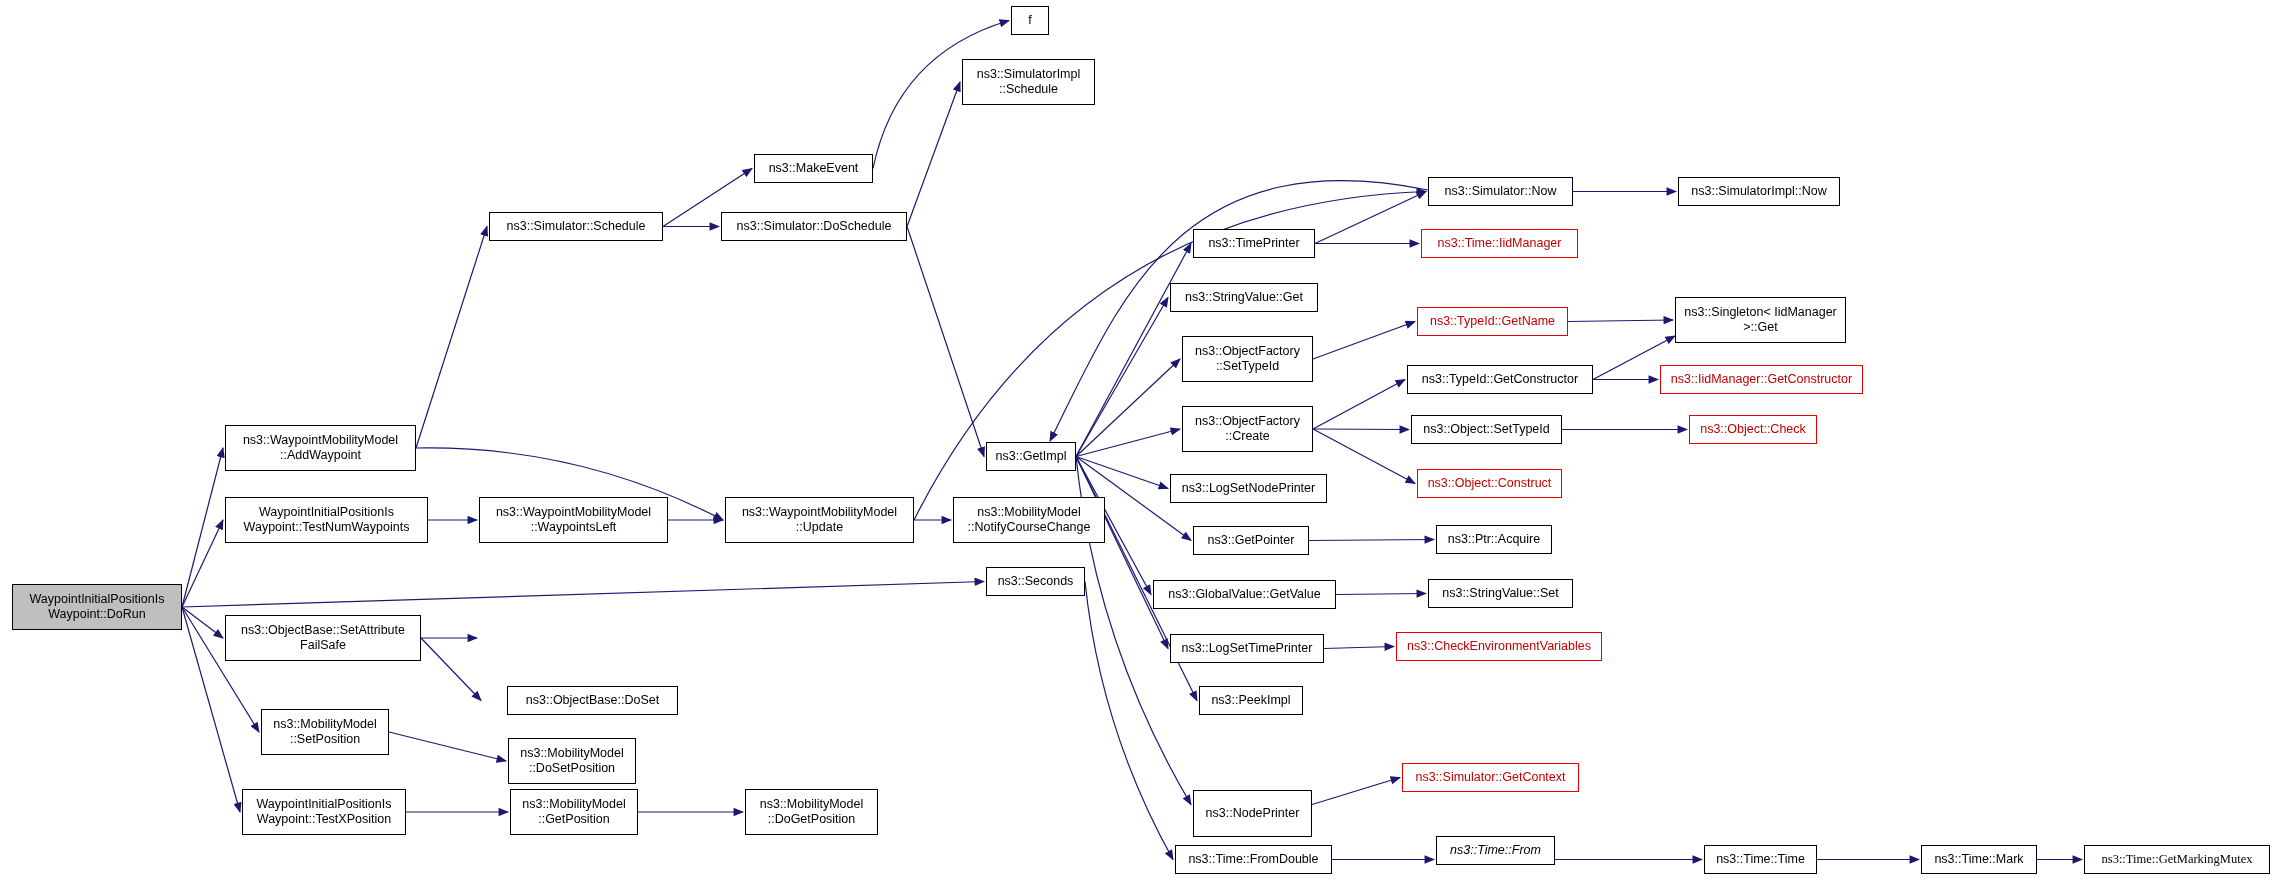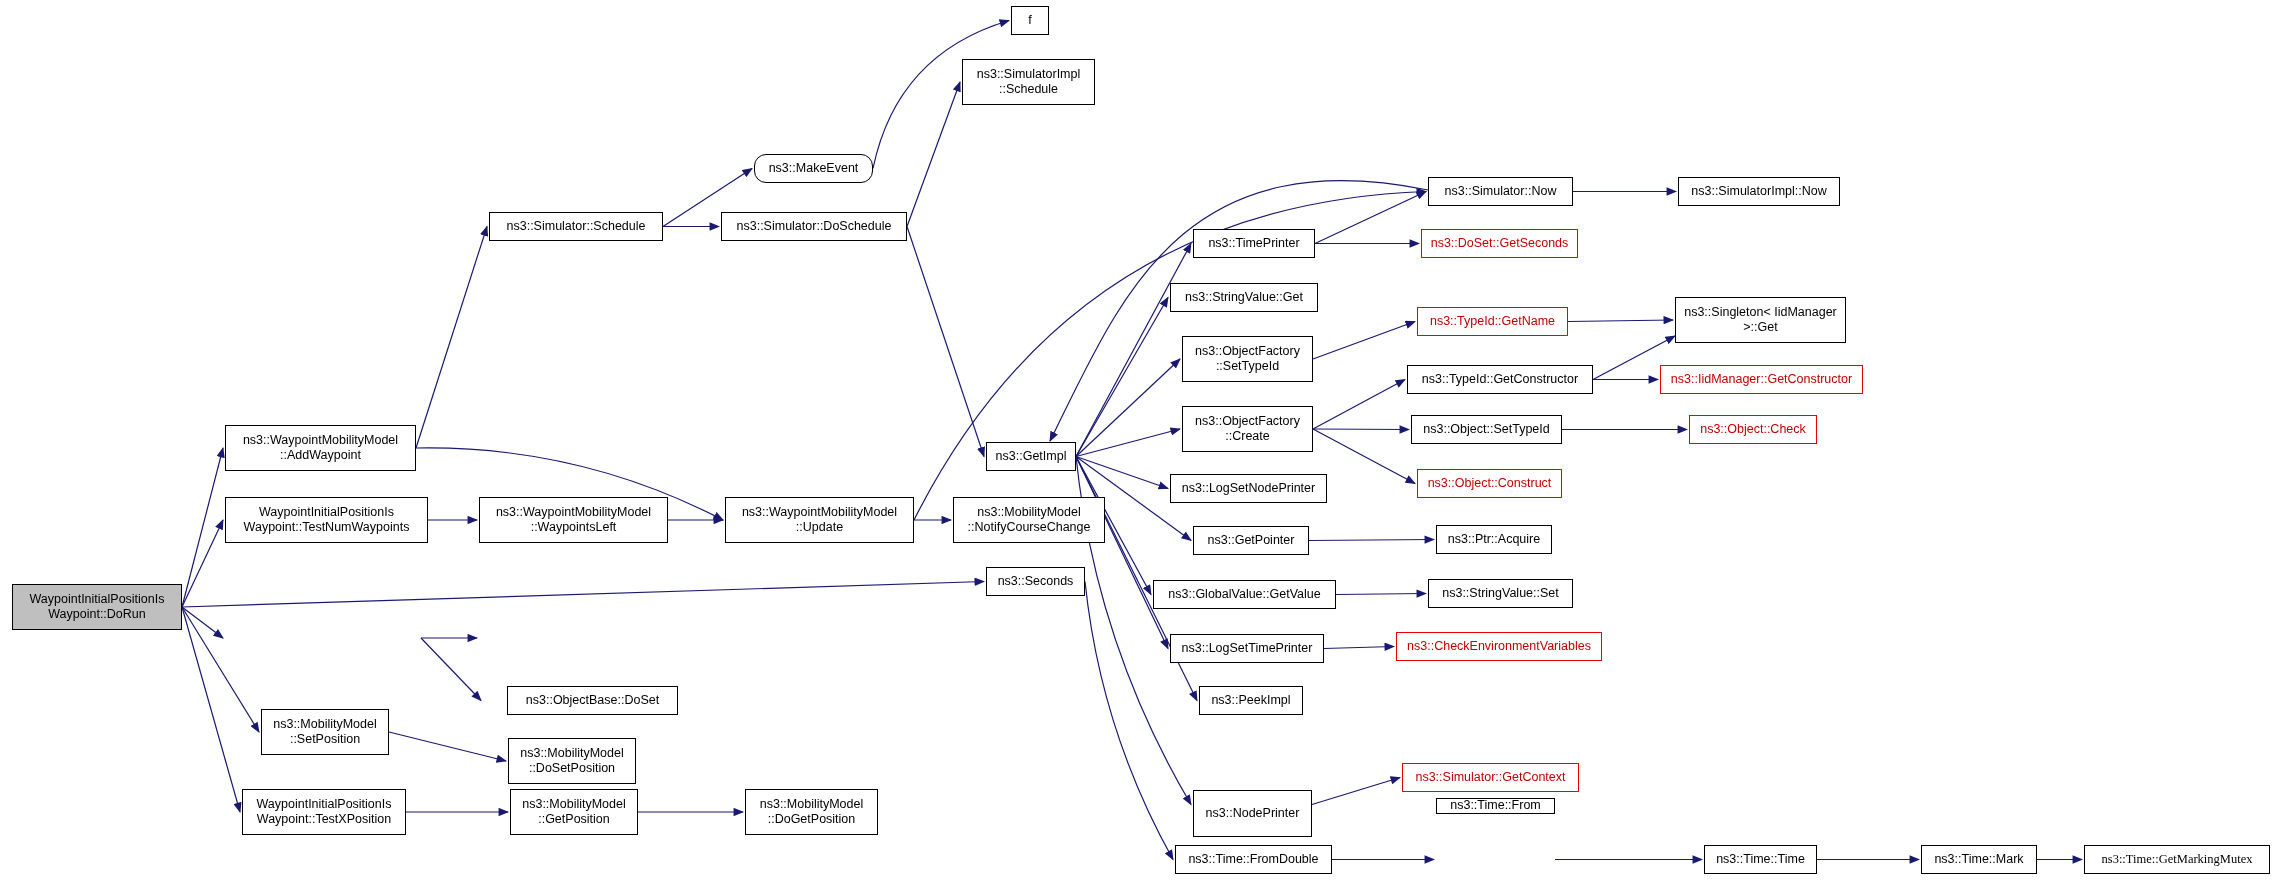--- a/index.html
+++ b/index.html
@@ -98,20 +98,24 @@
         <span>Waypoint::DoRun</span>
       </div>
       <div class="gnode" style="left: 225px; top: 425px; width: 191px; height: 46px; border-color: rgb(0, 0, 0);">
         <span>ns3::WaypointMobilityModel</span>
         <span>::AddWaypoint</span>
       </div>
       <div class="gnode" style="left: 225px; top: 497px; width: 203px; height: 46px; border-color: rgb(0, 0, 0);">
         <span>WaypointInitialPositionIs</span>
         <span>Waypoint::TestNumWaypoints</span>
       </div>
+      <div class="gnode" style="left: 225px; top: 615px; width: 196px; height: 46px; border-color: rgb(0, 0, 0);">
+        <span>ns3::ObjectBase::SetAttribute</span>
+        <span>FailSafe</span>
+      </div>
       <div class="gnode" style="left: 261px; top: 709px; width: 128px; height: 46px; border-color: rgb(0, 0, 0);">
         <span>ns3::MobilityModel</span>
         <span>::SetPosition</span>
       </div>
       <div class="gnode" style="left: 242px; top: 789px; width: 164px; height: 46px; border-color: rgb(0, 0, 0);">
         <span>WaypointInitialPositionIs</span>
         <span>Waypoint::TestXPosition</span>
       </div>
       <div class="gnode" style="left: 489px; top: 212px; width: 174px; height: 29px; border-color: rgb(0, 0, 0);">
         <span>ns3::Simulator::Schedule</span>
@@ -124,21 +128,21 @@
         <span>ns3::ObjectBase::DoSet</span>
       </div>
       <div class="gnode" style="left: 508px; top: 738px; width: 128px; height: 46px; border-color: rgb(0, 0, 0);">
         <span>ns3::MobilityModel</span>
         <span>::DoSetPosition</span>
       </div>
       <div class="gnode" style="left: 510px; top: 789px; width: 128px; height: 46px; border-color: rgb(0, 0, 0);">
         <span>ns3::MobilityModel</span>
         <span>::GetPosition</span>
       </div>
-      <div class="gnode" style="left: 754px; top: 154px; width: 119px; height: 29px; border-color: rgb(0, 0, 0); border-radius: 12px;">
+      <div class="gnode" style="left: 754px; top: 154px; width: 119px; height: 29px; border-color: rgb(0, 0, 0);">
         <span>ns3::MakeEvent</span>
       </div>
       <div class="gnode" style="left: 721px; top: 212px; width: 186px; height: 29px; border-color: rgb(0, 0, 0);">
         <span>ns3::Simulator::DoSchedule</span>
       </div>
       <div class="gnode" style="left: 725px; top: 497px; width: 189px; height: 46px; border-color: rgb(0, 0, 0);">
         <span>ns3::WaypointMobilityModel</span>
         <span>::Update</span>
       </div>
       <div class="gnode" style="left: 745px; top: 789px; width: 133px; height: 46px; border-color: rgb(0, 0, 0);">
@@ -194,21 +198,21 @@
       <div class="gnode" style="left: 1170px; top: 634px; width: 154px; height: 29px; border-color: rgb(0, 0, 0);">
         <span>ns3::LogSetTimePrinter</span>
       </div>
       <div class="gnode" style="left: 1199px; top: 686px; width: 104px; height: 29px; border-color: rgb(0, 0, 0);">
         <span>ns3::PeekImpl</span>
       </div>
       <div class="gnode" style="left: 1193px; top: 790px; width: 119px; height: 47px; border-color: rgb(0, 0, 0);">
         <span>ns3::NodePrinter</span>
       </div>
       <div class="gnode" style="left: 1421px; top: 229px; width: 157px; height: 29px; border-color: rgb(230, 0, 0); color: rgb(192, 0, 0);">
-        <span>ns3::DoSet::GetSeconds</span>
+        <span>ns3::Time::IidManager</span>
       </div>
       <div class="gnode" style="left: 1417px; top: 307px; width: 151px; height: 29px; border-color: rgb(230, 0, 0); color: rgb(192, 0, 0);">
         <span>ns3::TypeId::GetName</span>
       </div>
       <div class="gnode" style="left: 1407px; top: 365px; width: 186px; height: 29px; border-color: rgb(0, 0, 0);">
         <span>ns3::TypeId::GetConstructor</span>
       </div>
       <div class="gnode" style="left: 1411px; top: 415px; width: 151px; height: 29px; border-color: rgb(0, 0, 0);">
         <span>ns3::Object::SetTypeId</span>
       </div>
@@ -220,21 +224,21 @@
       </div>
       <div class="gnode" style="left: 1428px; top: 579px; width: 145px; height: 29px; border-color: rgb(0, 0, 0);">
         <span>ns3::StringValue::Set</span>
       </div>
       <div class="gnode" style="left: 1396px; top: 632px; width: 206px; height: 29px; border-color: rgb(230, 0, 0); color: rgb(192, 0, 0);">
         <span>ns3::CheckEnvironmentVariables</span>
       </div>
       <div class="gnode" style="left: 1402px; top: 763px; width: 177px; height: 29px; border-color: rgb(230, 0, 0); color: rgb(192, 0, 0);">
         <span>ns3::Simulator::GetContext</span>
       </div>
-      <div class="gnode" style="left: 1436px; top: 798px; width: 119px; height: 16px; border-color: rgb(0, 0, 0);">
+      <div class="gnode" style="left: 1436px; top: 836px; width: 119px; height: 29px; border-color: rgb(0, 0, 0); font-style: italic;">
         <span>ns3::Time::From</span>
       </div>
       <div class="gnode" style="left: 1678px; top: 177px; width: 162px; height: 29px; border-color: rgb(0, 0, 0);">
         <span>ns3::SimulatorImpl::Now</span>
       </div>
       <div class="gnode" style="left: 1675px; top: 297px; width: 171px; height: 46px; border-color: rgb(0, 0, 0);">
         <span>ns3::Singleton&lt; IidManager</span>
         <span>&gt;::Get</span>
       </div>
       <div class="gnode" style="left: 1660px; top: 365px; width: 203px; height: 29px; border-color: rgb(230, 0, 0); color: rgb(192, 0, 0);">

